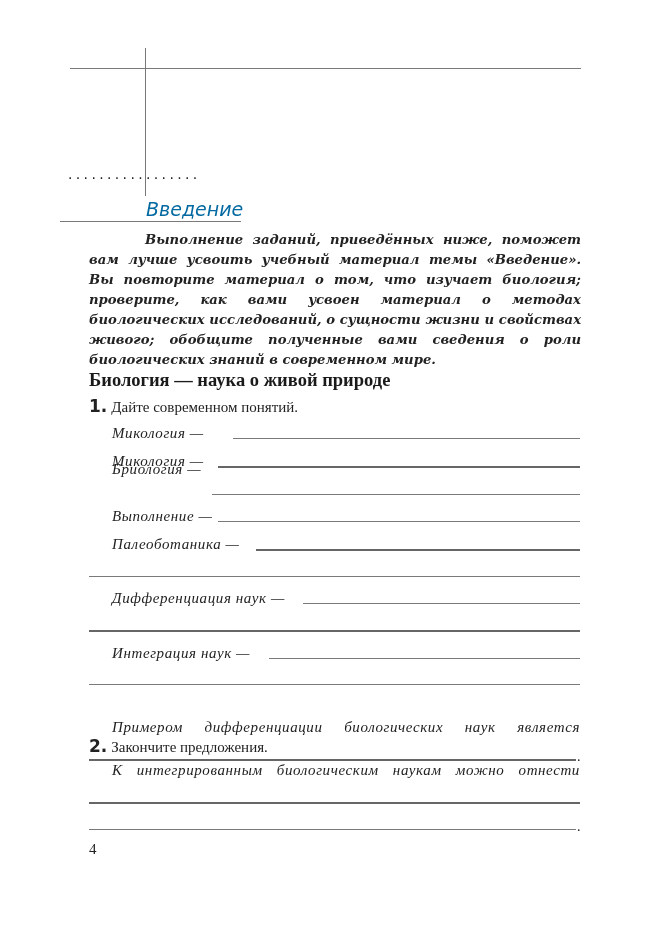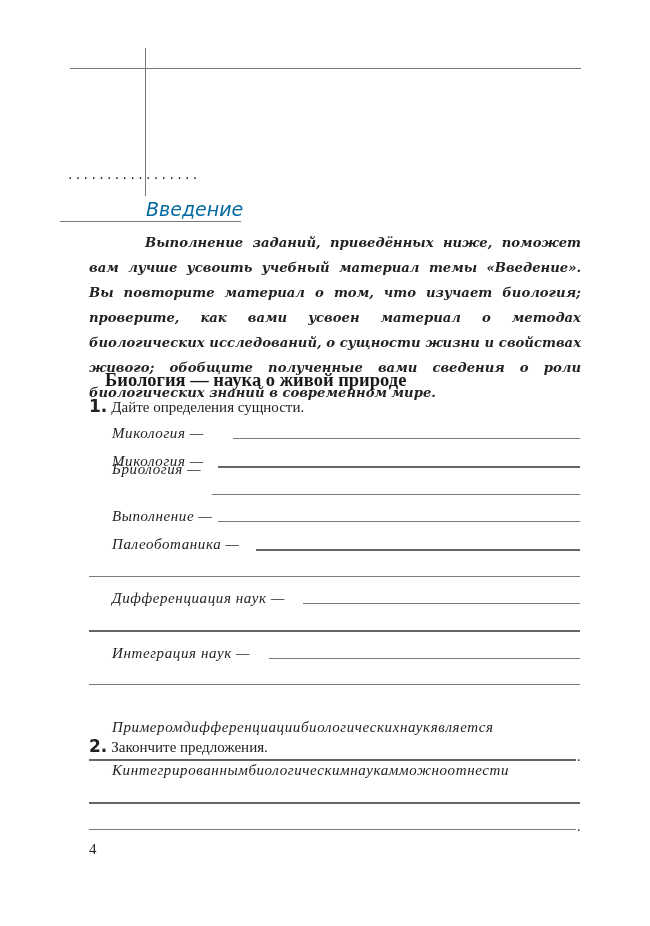--- a/index.html
+++ b/index.html
@@ -2,46 +2,46 @@
 <html><head>
   <meta charset="utf-8">
   <style>
     html, body { margin: 0; padding: 0; background: #ffffff; }
     body { width: 650px; height: 926px; position: relative; overflow: hidden; color: #1a1a1a; }
     .hline { position: absolute; height: 0; border-top: 1.5px solid #7a7a7a; }
     .hline.dark { border-top: 2px solid #666; }
     .vline { position: absolute; width: 0; border-left: 1.5px solid #777; }
     .dots { position: absolute; left: 68px; top: 171px; font-family: "DejaVu Sans", sans-serif; font-size: 14px; letter-spacing: 3.35px; color: #222; line-height: 14px; }
     .section-title { position: absolute; left: 146px; top: 198px; font-family: "DejaVu Sans", sans-serif; font-size: 19px; font-weight: normal; font-style: oblique; color: #0369a1; }
-    .intro { position: absolute; left: 89px; top: 230px; width: 492px; font-family: "DejaVu Serif", serif; font-weight: bold; font-style: italic; font-size: 13.2px; line-height: 25px; text-align: justify; color: #222; }
+    .intro { position: absolute; left: 89px; top: 230px; width: 492px; font-family: "DejaVu Serif", serif; font-weight: bold; font-style: italic; font-size: 13.2px; line-height: 20px; text-align: justify; color: #222; }
     .intro .indent { display: inline-block; width: 56px; }
-    .h2 { position: absolute; left: 89px; top: 370px; font-family: "Liberation Serif", serif; font-weight: bold; font-size: 18.5px; color: #1a1a1a; margin-left: 16px; }
+    .h2 { position: absolute; left: 89px; top: 370px; font-family: "Liberation Serif", serif; font-weight: bold; font-size: 18.5px; color: #1a1a1a; }
     .task { position: absolute; left: 89px; font-family: "Liberation Serif", serif; font-size: 15px; color: #222; }
     .task .num { font-family: "DejaVu Sans", sans-serif; font-weight: bold; font-size: 17px; margin-right: 4px; }
     .term { position: absolute; left: 112px; font-family: "Liberation Serif", serif; font-style: italic; font-size: 15px; color: #222; letter-spacing: 0.6px; white-space: nowrap; }
-    .sent { position: absolute; left: 112px; width: 468px; font-family: "Liberation Serif", serif; font-style: italic; font-size: 15px; color: #222; white-space: nowrap; display: flex; justify-content: flex-start; letter-spacing: 0.6px; }
+    .sent { position: absolute; left: 112px; width: 468px; font-family: "Liberation Serif", serif; font-style: italic; font-size: 15px; color: #222; white-space: nowrap; display: flex; justify-content: space-between; letter-spacing: 0.6px; }
     .period { position: absolute; font-family: "Liberation Serif", serif; font-size: 14px; color: #222; }
     .pagenum { position: absolute; left: 89px; top: 841px; font-family: "Liberation Serif", serif; font-size: 15px; color: #222; }
     .answer-line { cursor: text; }
   </style>
 </head>
 <body>
 
 <div class="hline" style="left:70px; top:68px; width:511px;"></div>
 <div class="vline" style="left:145px; top:48px; height:148px;"></div>
 <div class="dots">·················</div>
 <div class="section-title">Введение</div>
 <div class="hline" style="left:60px; top:221px; width:181px;"></div>
 
 <div class="intro"><span class="indent"></span><span>Выполнение заданий, приведённых ниже, поможет вам лучше усвоить учебный материал темы «Введение». Вы повторите материал о том, что изучает биология; проверите, как вами усвоен материал о методах биологических исследований, о сущности жизни и свойствах живого; обобщите полученные вами сведения о роли биологических знаний в современном мире.</span></div>
 
 <div class="h2">Биология — наука о живой природе</div>
 
 <div class="task" style="top:396px;">
-  <span class="num">1.</span><span>Дайте определения сущности.</span>
+  <span class="num">1.</span><span>Дайте современном понятий.</span>
 </div>
 
 <div class="term" style="top:425px;">Микология —</div>
 <div class="hline answer-line" style="left:233px; top:438px; width:347px;"></div>
 
 <div class="term" style="top:453px;">Микология —</div>
 <div class="hline dark answer-line" style="left:218px; top:466px; width:362px;"></div>
 
 <div class="term" style="top:461px;">Бриология —</div>
 <div class="hline answer-line" style="left:212px; top:494px; width:368px;"></div>

